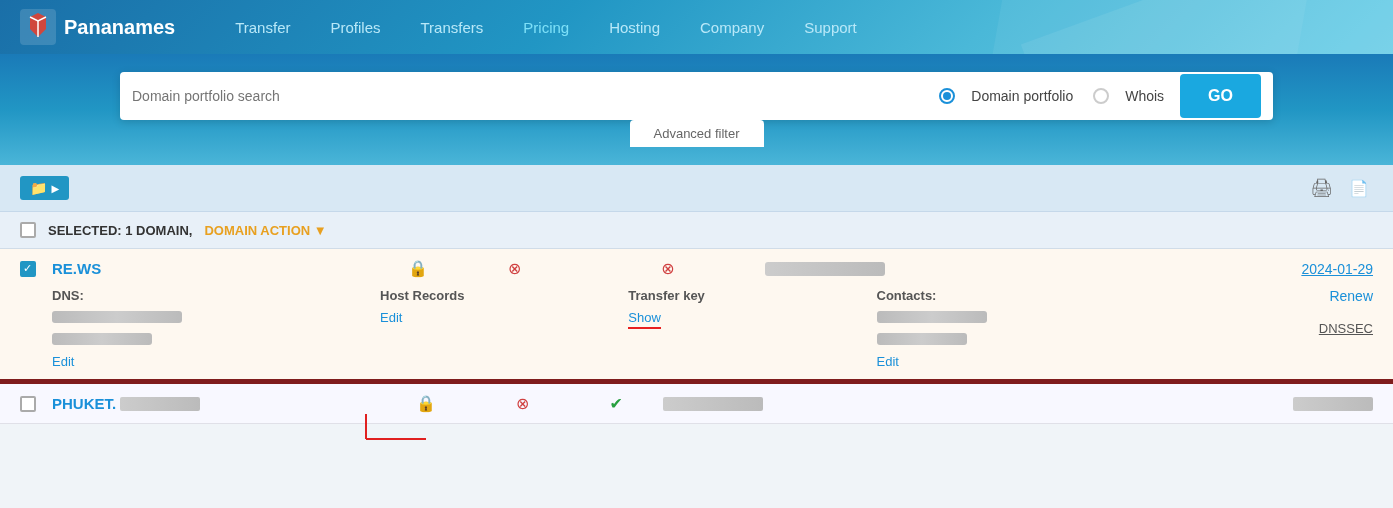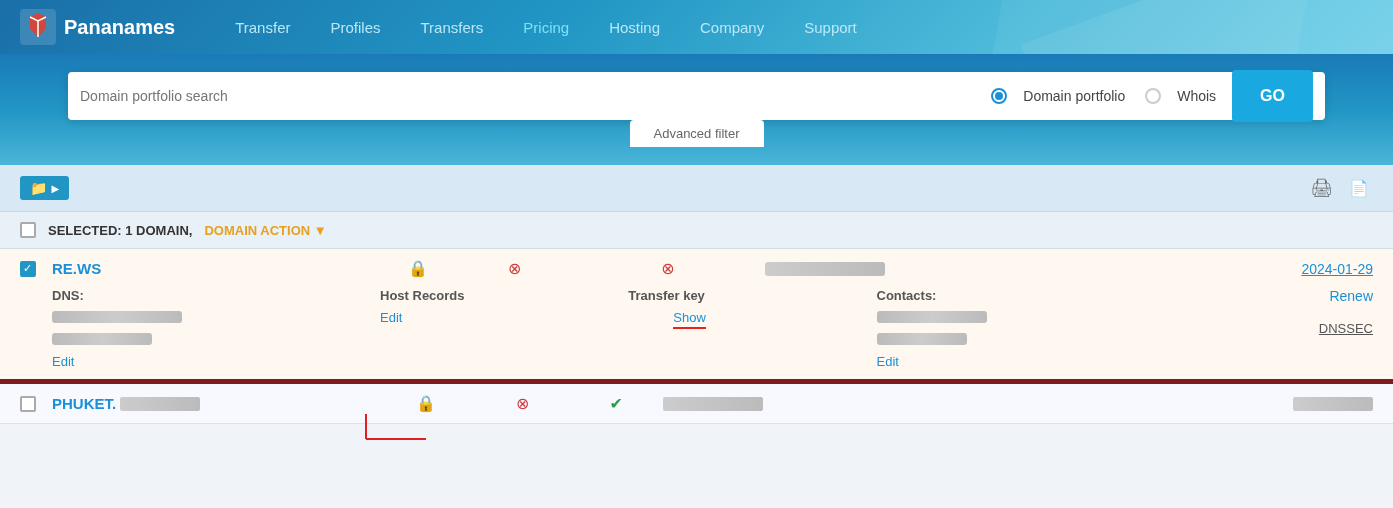--- a/index.html
+++ b/index.html
@@ -58,21 +58,21 @@
       color: #b8e8f8;
       text-decoration: none;
       font-size: 15px;
       transition: color 0.2s;
     }
     .nav a.pricing { color: #7de0f8; }
 
     
     .search-section {
       background: linear-gradient(180deg, #1a7ab8 0%, #2196c4 50%, #4ab5d8 100%);
-      padding: 18px 68px;
+      padding: 18px 120px;
       position: relative;
     }
     .search-bar {
       background: #fff;
       border-radius: 4px;
       display: flex;
       align-items: center;
       padding: 0 12px;
       height: 48px;
       box-shadow: 0 2px 8px rgba(0,0,0,0.15);
@@ -115,21 +115,21 @@
     .go-btn {
       background: #1aa8e0;
       color: #fff;
       border: none;
       border-radius: 4px;
       padding: 10px 28px;
       font-size: 16px;
       font-weight: bold;
       cursor: pointer;
       margin-left: 16px;
-      height: 52px;
+      height: 44px;
     }
 
     
     .advanced-filter-tab {
       text-align: center;
     }
     .advanced-filter-tab span {
       background: #fff;
       color: #666;
       padding: 6px 24px;
@@ -288,21 +288,20 @@
     }
     .detail-link {
       color: #1a90d9;
       text-decoration: none;
       font-size: 13px;
       cursor: pointer;
     }
     .detail-link.show-link {
       position: relative;
       display: inline-block;
-      margin-left: 45px;
     }
     .detail-link.show-link::after {
       content: '';
       position: absolute;
       bottom: -4px;
       left: 0;
       width: 100%;
       height: 2px;
       background: #e82020;
     }

